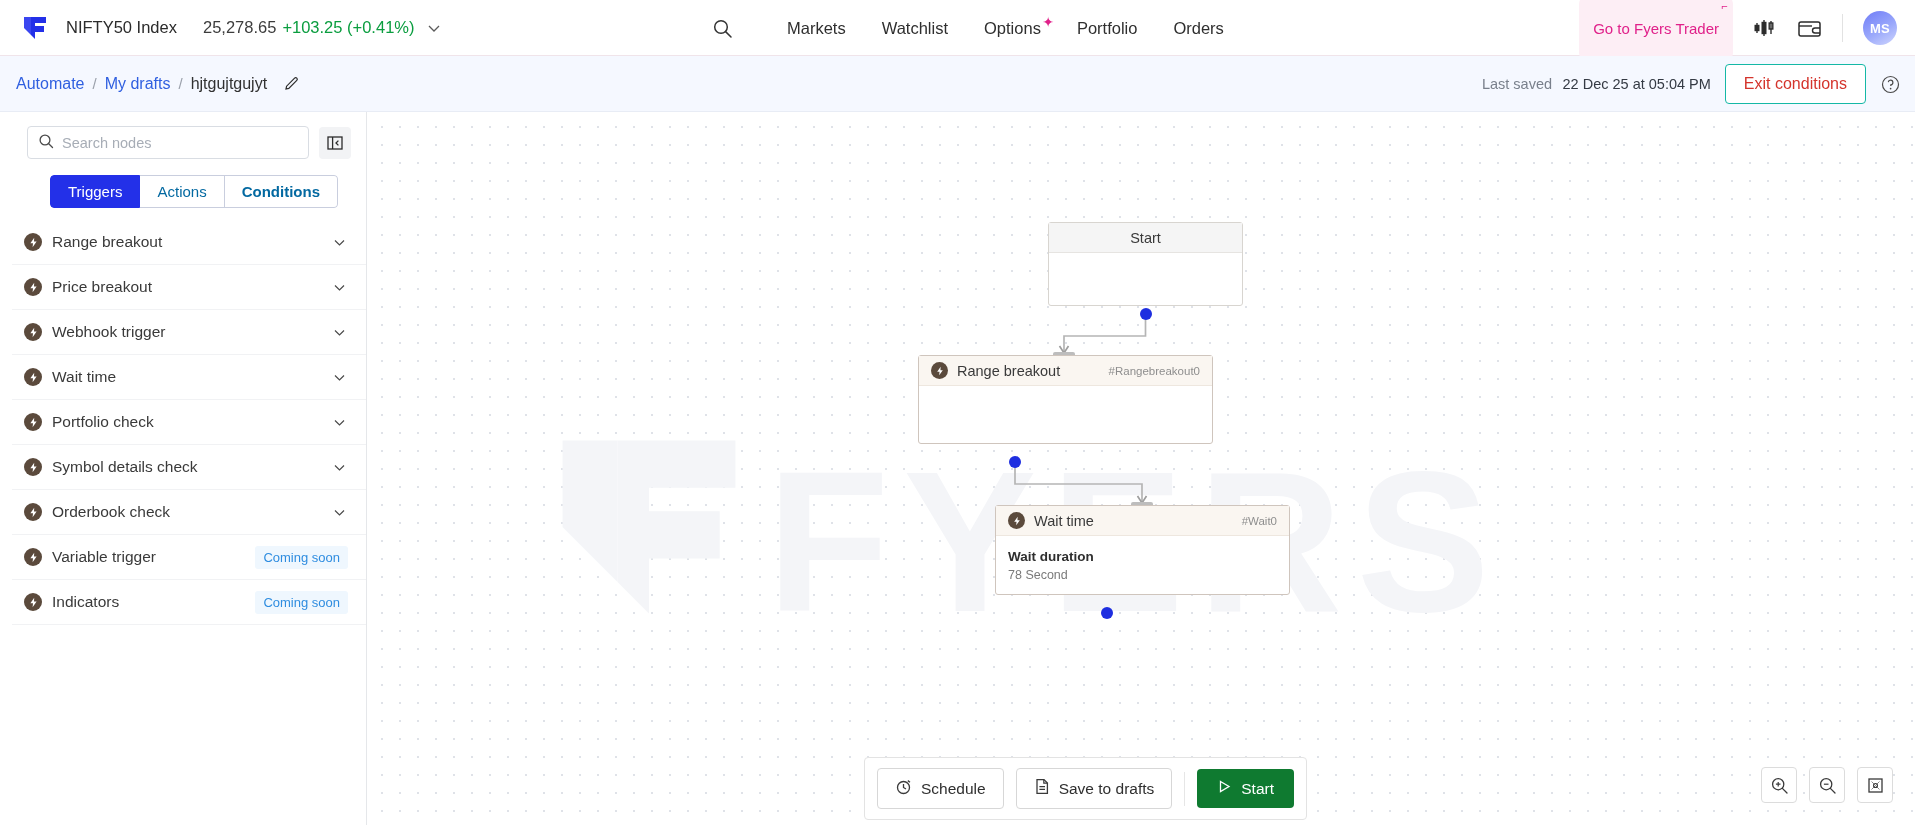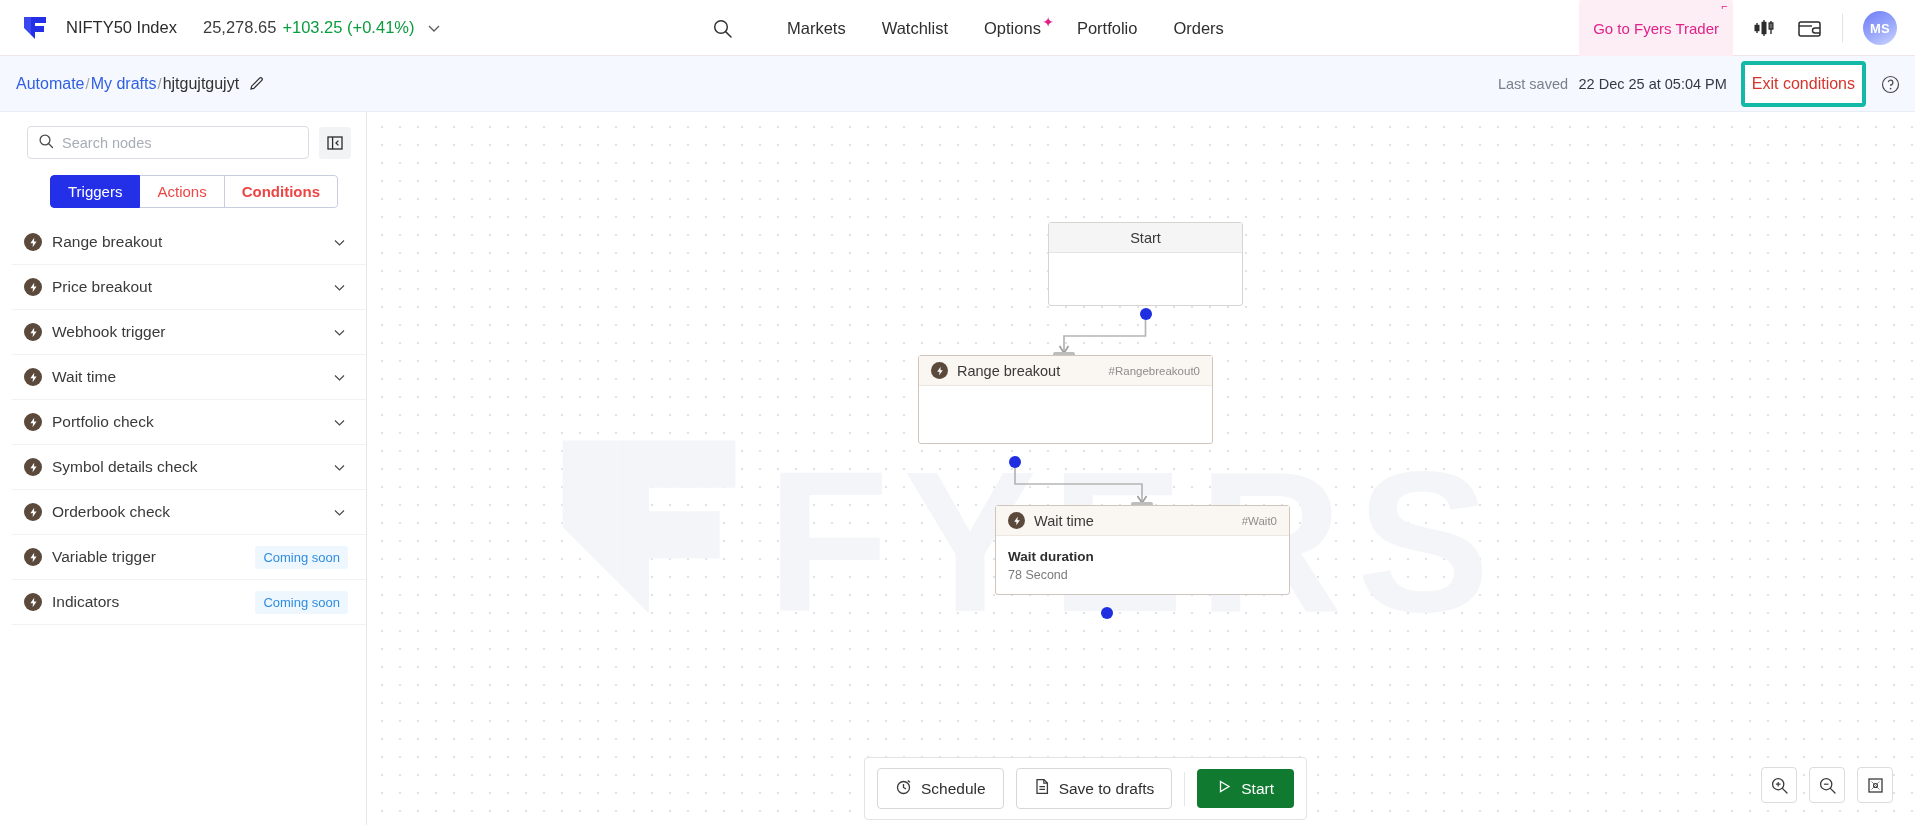--- a/index.html
+++ b/index.html
@@ -66,35 +66,35 @@
     display: flex; align-items: center; justify-content: center;
     letter-spacing: .3px; cursor: pointer;
   }
 
   
   .subbar {
     position: absolute; top: 56px; left: 0; width: 1915px; height: 56px;
     background: #f5f8ff; border-bottom: 1px solid #e8ecf5;
     display: flex; align-items: center;
   }
-  .crumbs { margin-left: 16px; display: flex; align-items: center; gap: 1px; }
+  .crumbs { margin-left: 16px; display: flex; align-items: center; gap: 8px; }
   .crumb-link { color: #2f5fe0; font-size: 16px; cursor: pointer; }
   .crumb-sep { color: #9aa0ab; font-size: 15px; }
   .crumb-current { color: #313131; font-size: 16px; }
   .pencil-btn { margin-left: 8px; cursor: pointer; display:flex; }
 
   .subbar-right {
     position: absolute; right: 14px; top: 0; height: 56px;
     display: flex; align-items: center; gap: 14px;
   }
   .lastsaved-label { font-size: 14.5px; color: #79808c; }
   .lastsaved-value { font-size: 14.5px; color: #343a44; margin-left: 6px;}
   .exit-btn {
-    border: 4px solid #14b8a6; color: #d4342c; background: #ffffff;
-    font-size: 16px; padding: 10px 7px; border-radius: 4px; cursor: pointer;
+    border: 1px solid #14b8a6; color: #d4342c; background: #ffffff;
+    font-size: 16px; padding: 10px 18px; border-radius: 4px; cursor: pointer;
     white-space: nowrap;
   }
   .help-icon { cursor: pointer; display: flex; }
 
   
   .sidebar {
     position: absolute; top: 112px; left: 0; width: 367px; height: 713px;
     background: #ffffff; border-right: 1px solid #e5e7ea; padding-left: 12px;
   }
   .search-row {
@@ -115,21 +115,21 @@
     width: 32px; height: 32px; background: #f2f3f5; border-radius: 4px;
     display: flex; align-items: center; justify-content: center; cursor: pointer;
   }
 
   .tabs {
     margin: 16px 0 0 38px; display: inline-flex;
     border-radius: 4px; overflow: hidden;
   }
   .tab {
     font-size: 15px; padding: 7px 17px; cursor: pointer;
-    border: 1px solid #c9cede; background: #ffffff; color: #ef4444;
+    border: 1px solid #c9cede; background: #ffffff; color: #0369a1;
     border-left-width: 0;
   }
   .tab:first-child { border-left-width: 1px; border-radius: 4px 0 0 4px;}
   .tab:last-child { border-radius: 0 4px 4px 0; font-weight: bold; }
   .tab.active { background: #2330e8; color: #ffffff; border-color: #2330e8; }
 
   .node-list { margin-top: 12px; }
   .node-row {
     height: 45px; display: flex; align-items: center;
     padding: 0 18px 0 12px; border-bottom: 1px solid #f1f2f4; cursor: pointer;

